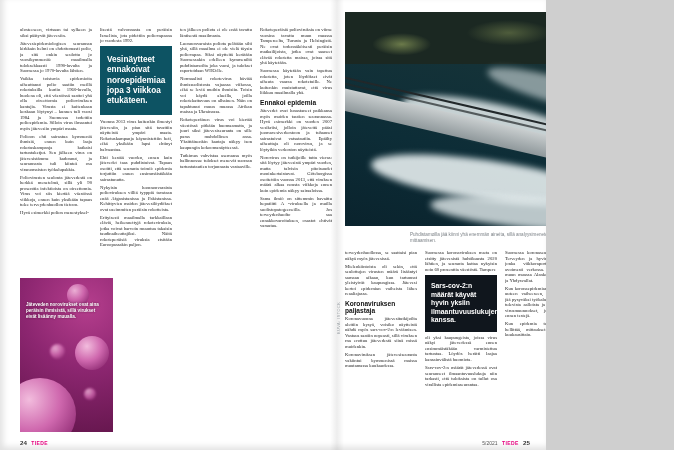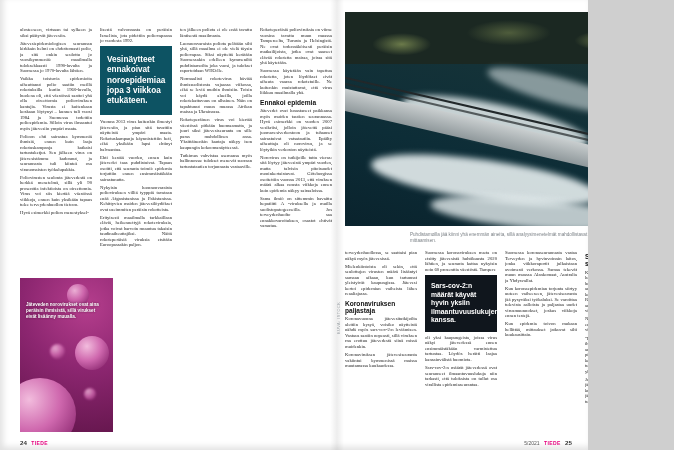--- a/index.html
+++ b/index.html
@@ -1,16 +1,16 @@
 <!DOCTYPE html>
 <html><head>
 <meta charset="utf-8">
 <style>
   html,body{margin:0;padding:0;background:#cfcfcf;}
-  .spread{position:relative;width:588px;height:450px;background:#ffffff;overflow:hidden;
+  .spread{position:relative;width:546px;height:450px;background:#ffffff;overflow:hidden;
           font-family:"Liberation Serif",serif;box-shadow:inset 3px -3px 6px rgba(0,0,0,.12);}
   .gutter{position:absolute;left:330px;top:0;width:14px;height:100%;pointer-events:none;
           background:linear-gradient(90deg,rgba(0,0,0,0),rgba(0,0,0,.07) 50%,rgba(0,0,0,0));}
   
   .cols{position:absolute;display:flex;gap:8px;}
   .cols-left{left:20px;top:27px;width:312px;height:406px;}
   .cols-right{left:345px;top:250px;width:312px;height:184px;}
   .col{width:72px;overflow:hidden;}
   .cols-left .col{height:406px;}
   .col.short{height:248px;}

